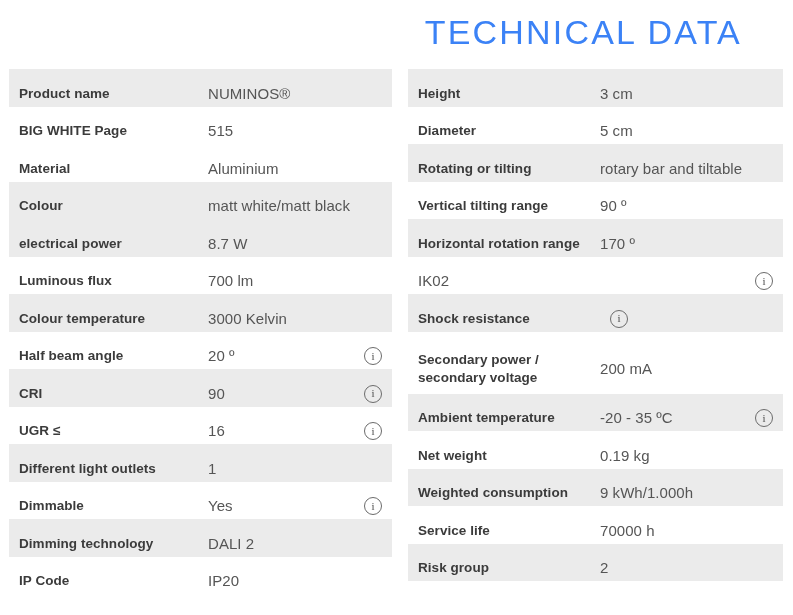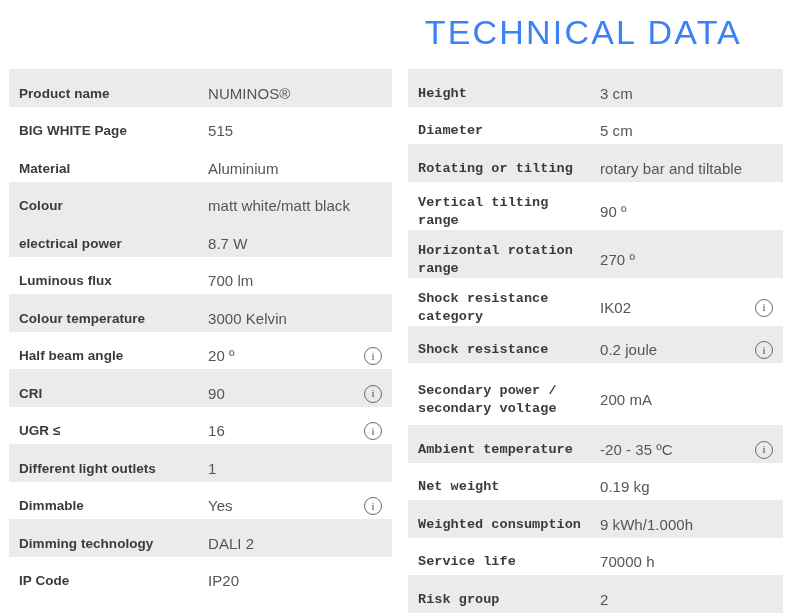--- a/index.html
+++ b/index.html
@@ -76,21 +76,20 @@
   }
   .col-left .spec-label {
     width: 189px;
     flex: 0 0 189px;
   }
   .col-right .spec-label {
     width: 182px;
     flex: 0 0 182px;
     padding-right: 4px;
     box-sizing: border-box;
-    font-family: Liberation Mono, monospace;
   }
   .spec-value {
     font-size: 15px;
     font-weight: 400;
     color: #555555;
     line-height: 18px;
     flex: 1 1 auto;
     letter-spacing: 0.05px;
   }
   .info-slot {
@@ -225,33 +224,31 @@
           <div class="spec-value">rotary bar and tiltable</div>
           <div class="info-slot"></div>
         </div>
         <div class="spec-row">
           <div class="spec-label">Vertical tilting range</div>
           <div class="spec-value">90 º</div>
           <div class="info-slot"></div>
         </div>
         <div class="spec-row shaded">
           <div class="spec-label">Horizontal rotation range</div>
-          <div class="spec-value">270 º</div>
-          <div class="info-slot"></div>
-        </div>
-        <div class="spec-row">
-          <div class="spec-label">Shock resistance category</div>
+          <div class="spec-value">170 º</div>
+          <div class="info-slot"></div>
+        </div>
+        <div class="spec-row">
           <div class="spec-value">IK02</div>
           <div class="info-slot">
             <span class="info-icon">i</span>
           </div>
         </div>
         <div class="spec-row shaded">
           <div class="spec-label">Shock resistance</div>
-          <div class="spec-value">0.2 joule</div>
           <div class="info-slot">
             <span class="info-icon">i</span>
           </div>
         </div>
         <div class="spec-row tall">
           <div class="spec-label">Secondary power / secondary voltage</div>
           <div class="spec-value">200 mA</div>
           <div class="info-slot"></div>
         </div>
         <div class="spec-row shaded">

